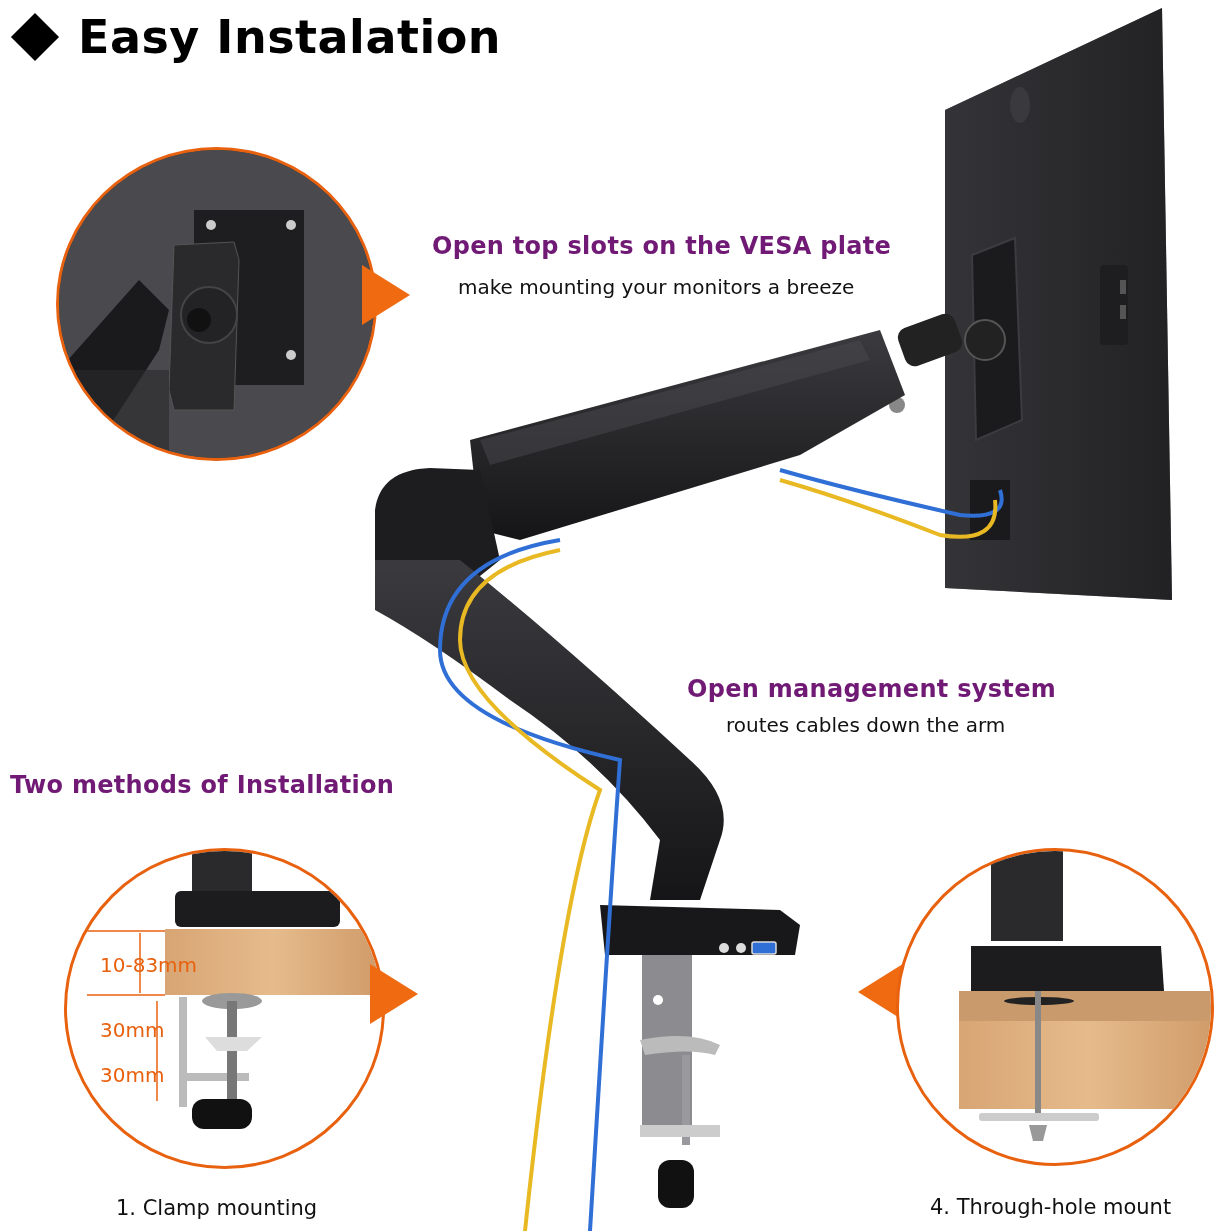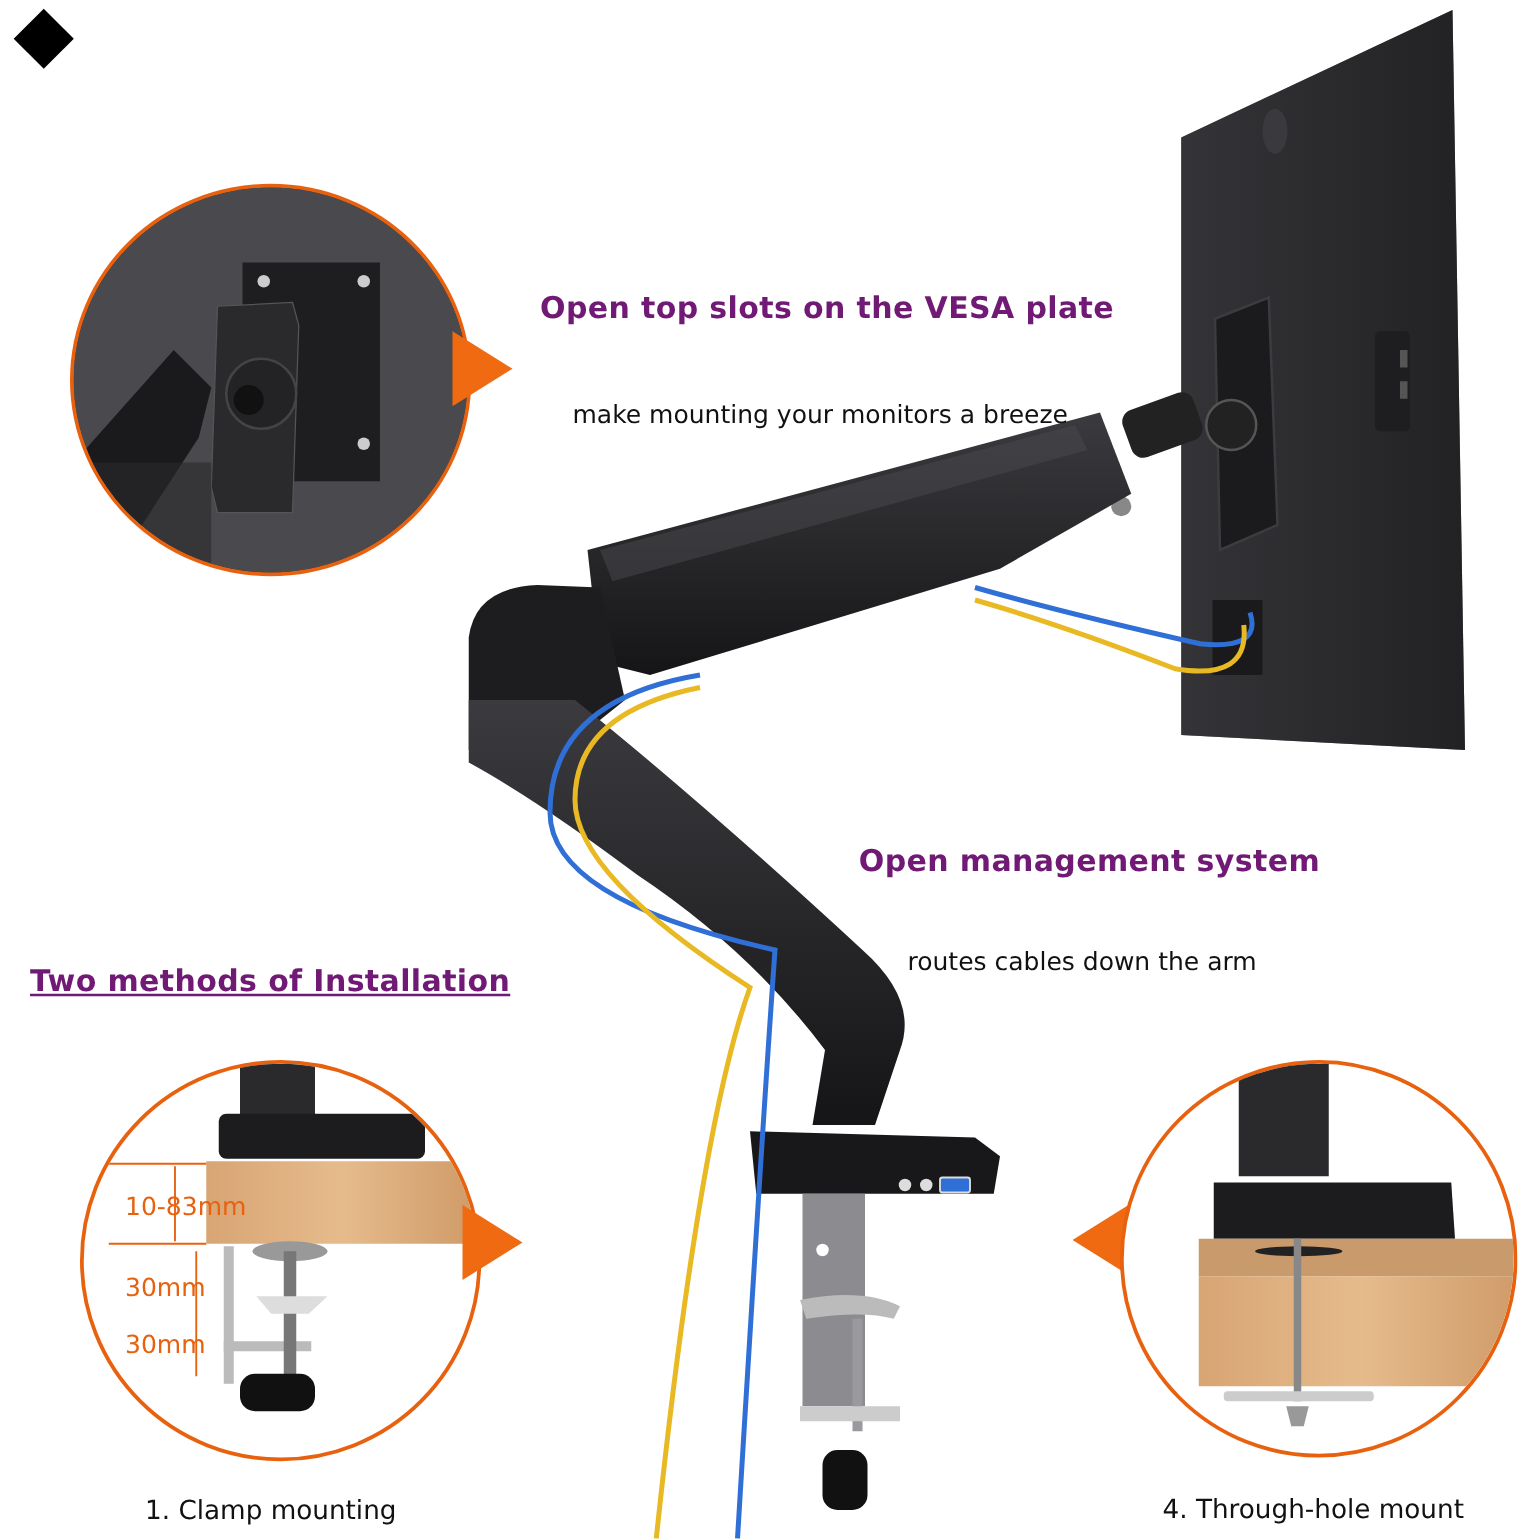--- a/index.html
+++ b/index.html
@@ -5,34 +5,35 @@
   html, body { margin: 0; padding: 0; background: #ffffff; }
   body { width: 1214px; height: 1231px; position: relative; overflow: hidden;
          font-family: "DejaVu Sans", sans-serif; }
   .abs { position: absolute; }
 
   .title-row { left: 6px; top: 14px; display: flex; align-items: center; }
   .diamond { width: 34px; height: 34px; background: #000; transform: rotate(45deg); margin: 0 26px 0 12px; }
   .title { font-size: 46px; font-weight: bold; color: #000; letter-spacing: 0.5px; line-height: 1; }
 
   .hl { font-weight: bold; color: #701a75; font-size: 24px; white-space: nowrap; letter-spacing: 0.3px; }
-  .sub { color: #111; font-size: 20px; white-space: nowrap; margin-top: 44px; }
+  .sub { color: #111; font-size: 20px; white-space: nowrap; }
   .caption { color: #111; font-size: 21px; white-space: nowrap; }
 
   .circle { border: 3px solid #e8610f; border-radius: 50%; overflow: hidden; background: #fff; }
   .tri-right { width: 0; height: 0; border-top: 30px solid transparent; border-bottom: 30px solid transparent; border-left: 48px solid #f06a12; }
   .tri-left  { width: 0; height: 0; border-top: 30px solid transparent; border-bottom: 30px solid transparent; border-right: 48px solid #f06a12; }
 
   .dim-label { color: #e8610f; font-size: 20px; white-space: nowrap; }
 </style>
 </head>
 <body>
 
 <div class="abs title-row">
   <div class="diamond"></div>
+  <div class="title">Easy Instalation</div>
 </div>
 
 <svg class="abs" style="left:0;top:0" width="1214" height="1231" viewBox="0 0 1214 1231">
 
   <g>
     <polygon points="945,110 1162,8 1172,600 945,588" fill="#2b2b2e"></polygon>
     <polygon points="945,110 1162,8 1172,600 945,588" fill="url(#monGrad)"></polygon>
     <ellipse cx="1020" cy="105" rx="10" ry="18" fill="#3a3a3e"></ellipse>
     <rect x="1100" y="265" width="28" height="80" rx="4" fill="#1e1e20"></rect>
     <rect x="1120" y="280" width="6" height="14" fill="#555"></rect>
@@ -99,21 +100,21 @@
   </svg>
 </div>
 <div class="abs tri-right" style="left:362px;top:265px;"></div>
 
 <div class="abs hl" style="left:432px;top:232px;">Open top slots on the VESA plate</div>
 <div class="abs sub" style="left:458px;top:275px;">make mounting your monitors a breeze</div>
 
 <div class="abs hl" style="left:687px;top:675px;">Open management system</div>
 <div class="abs sub" style="left:726px;top:713px;">routes cables down the arm</div>
 
-<div class="abs hl" style="left:24px;top:771px;text-decoration:underline;">Two methods of Installation</div>
+<div class="abs hl" style="left:10px;top:771px;">Two methods of Installation</div>
 
 <div class="abs circle" style="left:64px;top:848px;width:315px;height:315px;">
   <svg width="315" height="315" viewBox="0 0 315 315">
     <rect x="125" y="0" width="60" height="50" fill="#2a2a2c"></rect>
     <rect x="108" y="40" width="165" height="36" rx="6" fill="#1c1c1e"></rect>
     <rect x="98" y="78" width="217" height="66" fill="url(#woodGrad)"></rect>
     <rect x="112" y="146" width="8" height="110" fill="#bbb"></rect>
     <rect x="112" y="222" width="70" height="8" fill="#bbb"></rect>
     <ellipse cx="165" cy="150" rx="30" ry="8" fill="#999"></ellipse>
     <rect x="160" y="150" width="10" height="120" fill="#777"></rect>

